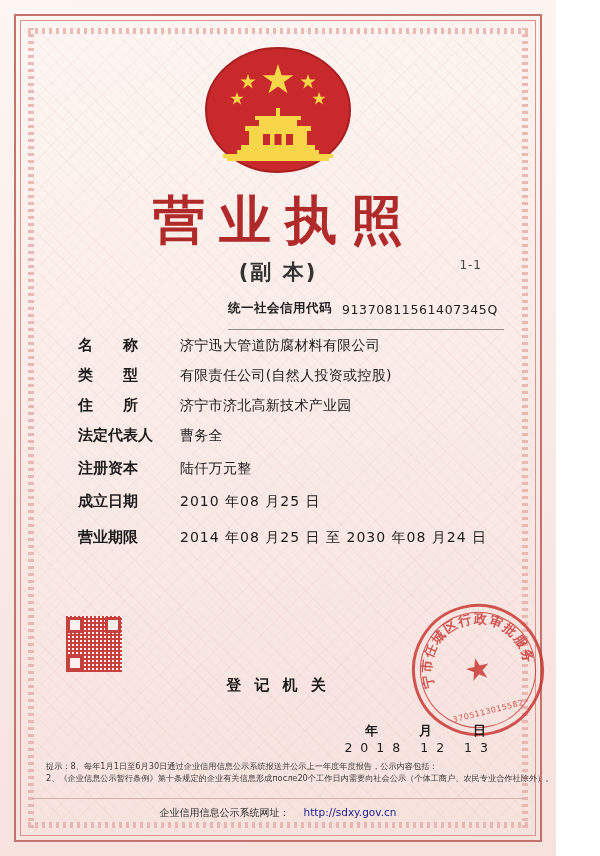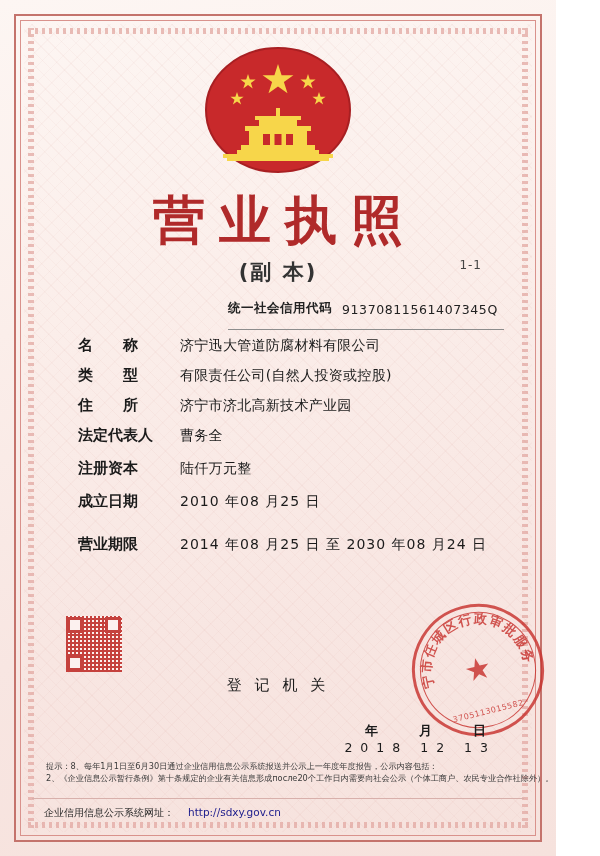--- a/index.html
+++ b/index.html
@@ -165,21 +165,21 @@
   }
 
   
   .authority {
     position: absolute;
     left: 0;
     width: 100%;
     top: 676px;
     text-align: center;
     font-size: 15px;
-    font-weight: normal;
+    font-weight: bold;
     letter-spacing: 4px;
     color: #1b1b1b;
   }
 
   
   .issue-date {
     position: absolute;
     right: 56px;
     top: 722px;
     font-size: 13px;
@@ -287,21 +287,21 @@
     top: 798px;
     border-top: 1px solid #d8b0ab;
   }
 
   .footer {
     position: absolute;
     left: 44px;
     right: 44px;
     top: 806px;
     display: flex;
-    justify-content: space-between;
+    justify-content: center;
     align-items: baseline;
     font-size: 10px;
     color: #2a2a2a;
   }
   .footer .site {
     display: flex;
     align-items: baseline;
     gap: 14px;
   }
   .footer .url {
@@ -387,21 +387,21 @@
     <div class="field" style="margin-top:14px;">
       <div class="f-label">注册资本</div>
       <div class="f-value">陆仟万元整</div>
     </div>
 
     <div class="field date" style="margin-top:14px;">
       <div class="f-label">成立日期</div>
       <div class="f-value">2010 年08 月25 日</div>
     </div>
 
-    <div class="field term" style="margin-top:24px;">
+    <div class="field term" style="margin-top:17px;">
       <div class="f-label">营业期限</div>
       <div class="f-value">2014 年08 月25 日 至 2030 年08 月24 日</div>
     </div>
 
 
   </div>
 
   <div class="qr">
     <div class="pos tl"></div>
     <div class="pos tr"></div>

